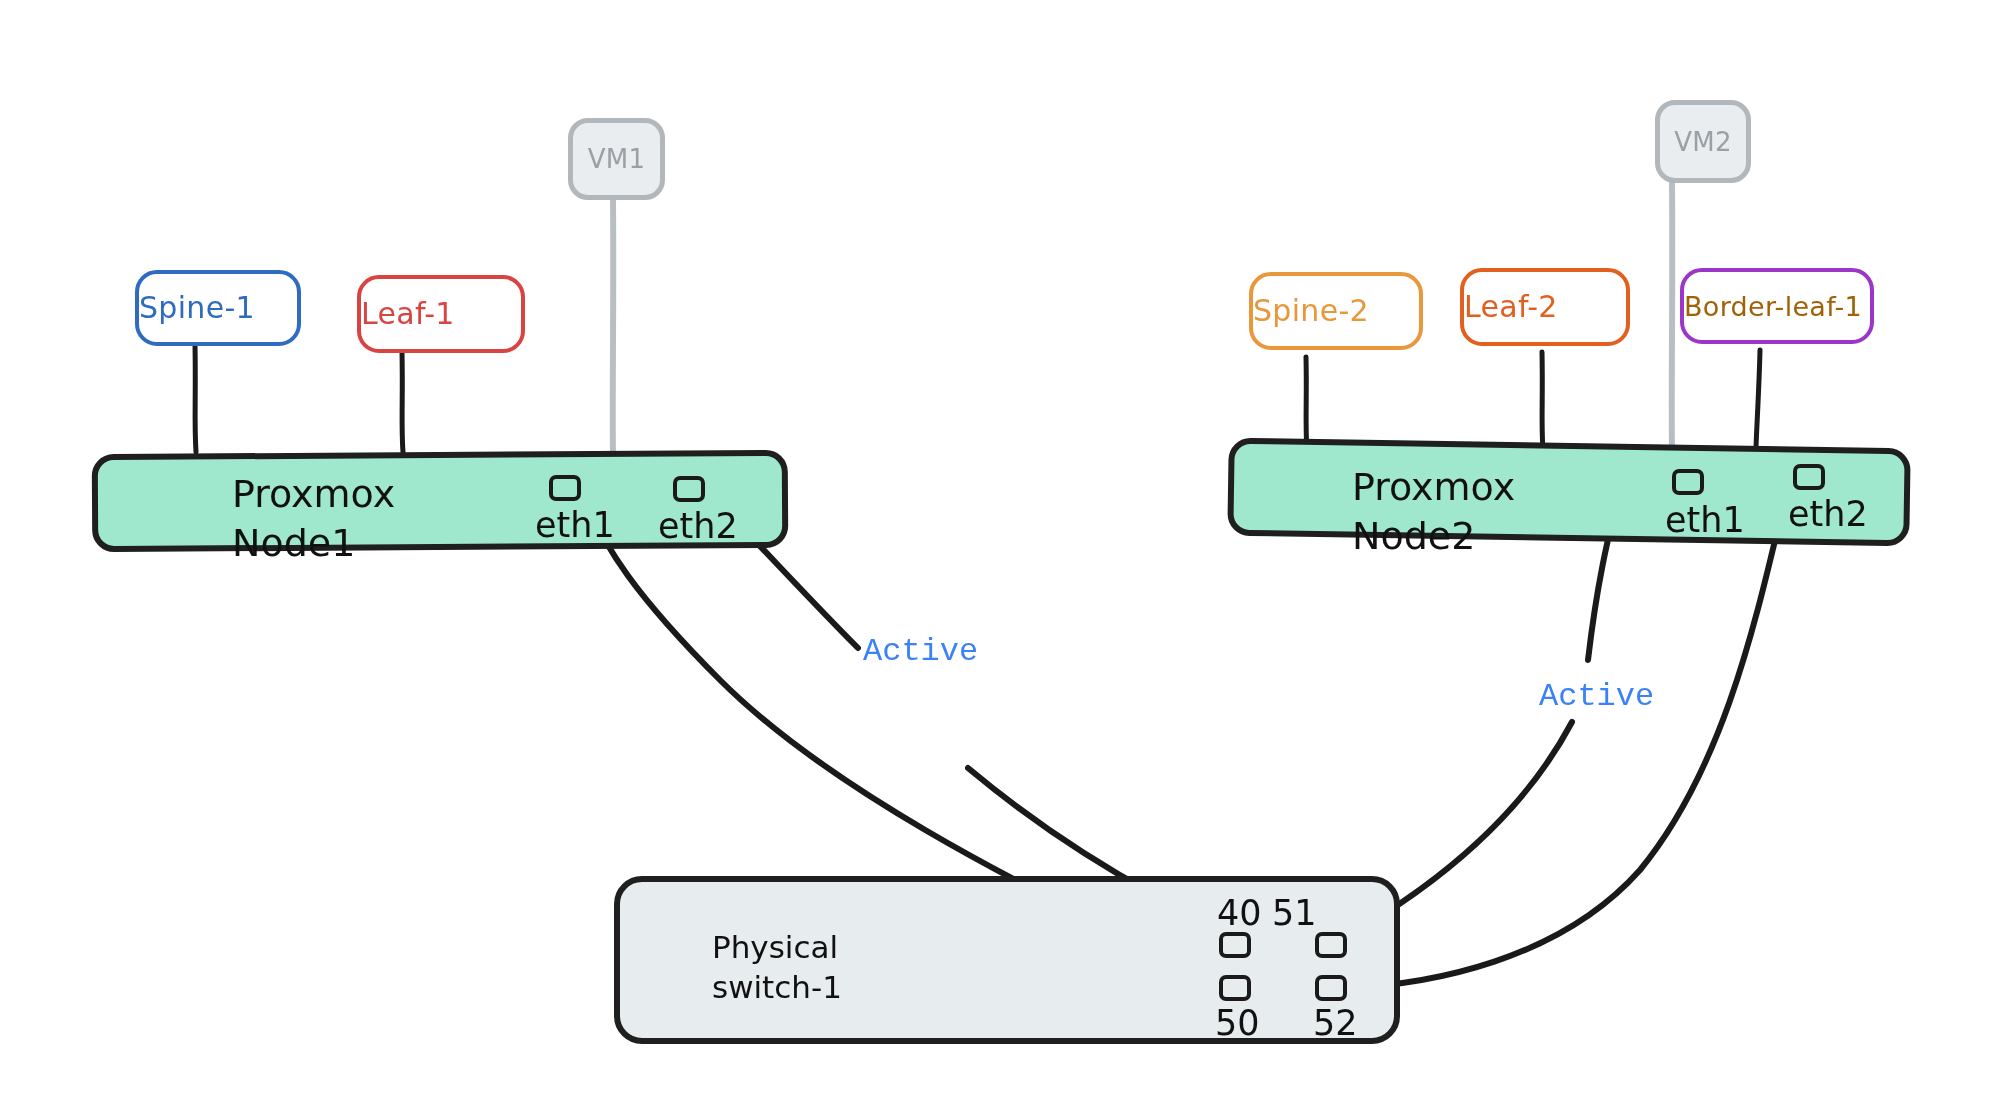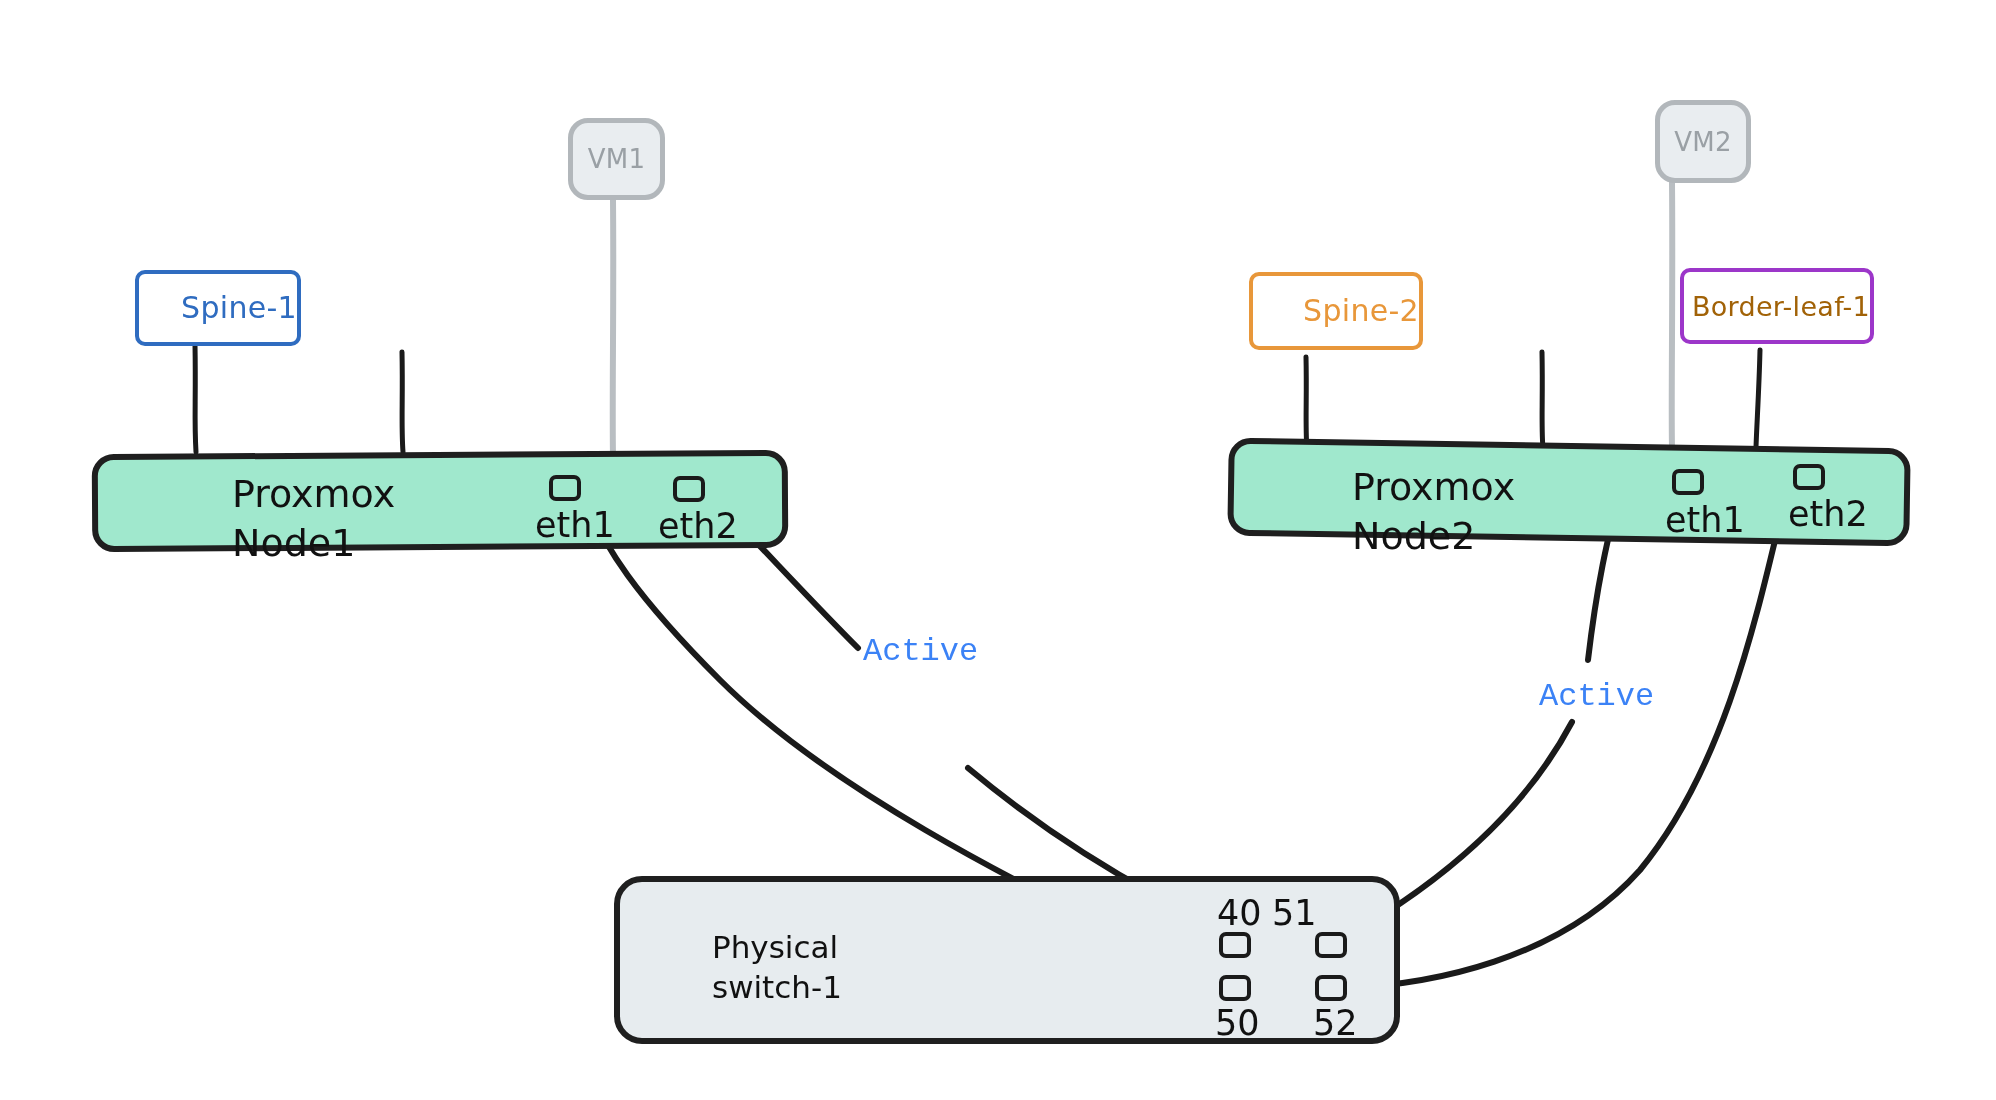--- a/index.html
+++ b/index.html
@@ -29,24 +29,24 @@
     height: 1100px;
     pointer-events: none;
   }
 
   
   .node-box {
     position: absolute;
     box-sizing: border-box;
     border-style: solid;
     border-width: 4px;
-    border-radius: 10px;
+    border-radius: 22px;
     display: flex;
     align-items: center;
-    justify-content: flex-end;
+    justify-content: flex-start;
     background: #ffffff;
   }
   .node-label {
     font-family: "DejaVu Sans", sans-serif;
     font-size: 30px;
     letter-spacing: 0.3px;
     white-space: nowrap;
     line-height: 1;
   }
 
@@ -175,25 +175,31 @@
   </div>
 
   <div class="vm-box" style="left:1625px; top:100px; width:96px; height:83px;margin-left:30px;">
     <span class="node-label">VM2</span>
   </div>
 
   <div class="node-box dev-spine1" style="left:135px; top:270px; width:166px; height:76px;">
     <span class="node-label">Spine-1</span>
   </div>
 
+  <div class="node-box dev-leaf1" style="left:357px; top:275px; width:168px; height:78px;">
+    <span class="node-label">Leaf-1</span>
+  </div>
 
   <div class="node-box dev-spine2" style="left:1249px; top:272px; width:174px; height:78px;">
     <span class="node-label">Spine-2</span>
   </div>
 
+  <div class="node-box dev-leaf2" style="left:1460px; top:268px; width:170px; height:78px;">
+    <span class="node-label">Leaf-2</span>
+  </div>
 
   <div class="node-box dev-border1" style="left:1680px; top:268px; width:194px; height:76px;">
     <span class="node-label" style="font-size:27px;">Border-leaf-1</span>
   </div>
 
   <div class="host-box" style="left:92px; top:452px; width:696px; height:98px; transform:rotate(-0.35deg);">
   </div>
   <div class="host-title" style="left:232px; top:470px;"><span>Proxmox</span><br><span>Node1</span></div>
 
   <div class="port" style="left:549px; top:475px;"></div>

